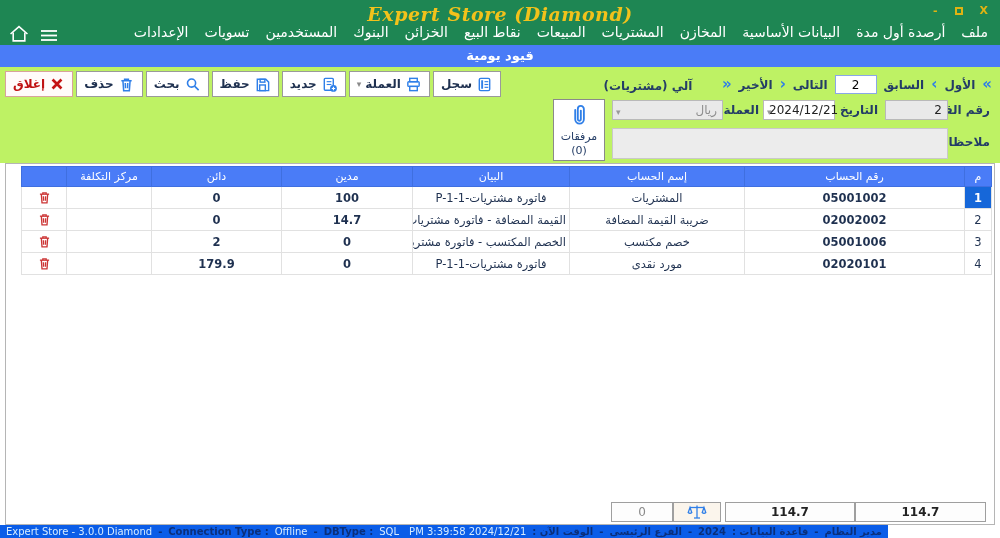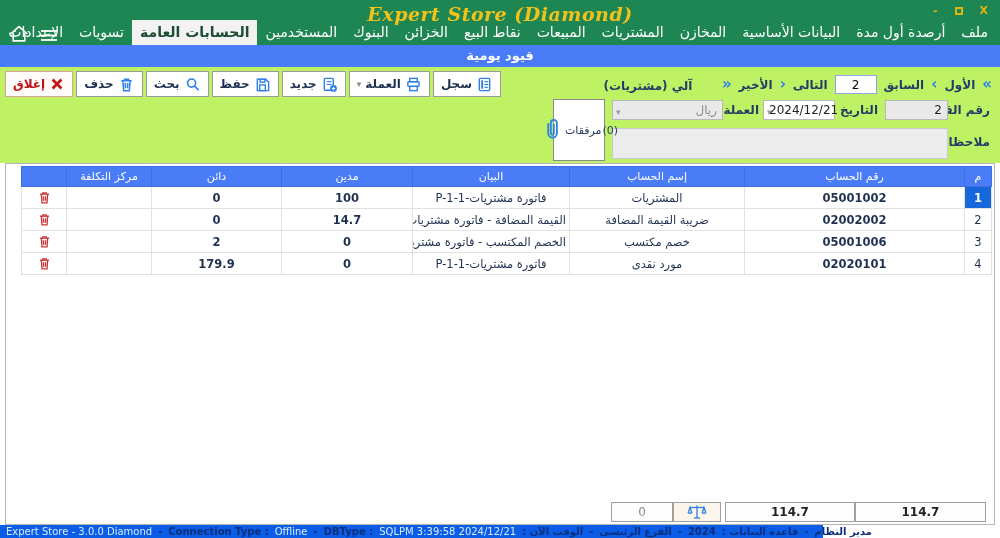--- a/index.html
+++ b/index.html
@@ -39,21 +39,21 @@
     font-family:inherit; padding:0; background:#fff; }
   .mode-label { position:absolute; right:302px; top:12px; width:100px; text-align:center;
     font-size:12px; color:#243d66; font-weight:600; }
   
   .fld-label { position:absolute; font-size:12px; color:#243d66; font-weight:600; line-height:20px; }
   .fld-box { position:absolute; height:20px; border:1px solid #b9b9b9; background:#e9e9e9;
     font-size:12px; color:#222; line-height:18px; padding:0 5px; }
   .fld-white { background:#fff; text-align:center; }
   .combo-arrow { position:absolute; left:3px; top:2px; color:#9a9a9a; font-size:9px; }
   .attach-btn { position:absolute; left:553px; top:32px; width:52px; height:62px; background:#fff;
-    border:1px solid #8a8a8a; display:flex; flex-direction:row; align-items:center;
+    border:1px solid #8a8a8a; display:flex; flex-direction:column; align-items:center;
     justify-content:center; gap:1px; font-size:11px; color:#243d66; cursor:pointer; }
   
   .gridpanel { position:absolute; top:163px; left:5px; width:990px; height:362px; background:#fff;
     border:1px solid #b5b5b5; }
   table.grid { direction:rtl; border-collapse:collapse; table-layout:fixed; width:970px;
     position:absolute; top:2px; right:2px; }
   table.grid th { background:#4a7cf7; color:#fff; font-weight:normal; font-size:11px; height:20px;
     border:1px solid #3f6fe0; padding:0 2px; overflow:hidden; white-space:nowrap; }
   table.grid td { height:22px; border:1px solid #e1e1e1; font-size:11.5px; text-align:center;
     background:#fff; color:#1f3150; padding:0 3px; overflow:hidden; white-space:nowrap; }
@@ -63,21 +63,21 @@
   td.trash-cell { cursor:pointer; }
   
   .totalsrow { position:absolute; bottom:2px; right:8px; height:20px; display:flex; direction:rtl; }
   .tcell { border:1px solid #9f9f9f; background:#fdfdfd; height:20px; line-height:18px;
     text-align:center; font-size:12px; color:#222; }
   .tcell.bold { font-weight:bold; }
   .balance-btn { width:48px; margin-right:4px; background:#fbf5ec; display:flex; align-items:center;
     justify-content:center; cursor:pointer; }
   .zero-box { width:62px; color:#8a8a8a; }
   
-  .statusbar { position:absolute; bottom:0; left:0; width:823px; height:13px; background:#0b5de8;
+  .statusbar { position:absolute; bottom:0; left:0; width:888px; height:13px; background:#0b5de8;
     display:flex; justify-content:space-between; align-items:center; padding:0 6px; font-size:10px;
     line-height:13px; white-space:nowrap; }
   .sb-left { display:flex; gap:6px; direction:ltr; }
   .sb-right { display:flex; gap:6px; direction:rtl; }
   .sb-light { color:#d6ecff; }
   .sb-dark { color:#0a2f7a; font-weight:bold; }
   .sb-link { cursor:pointer; }
   svg { display:block; }
 </style>
 </head>
@@ -109,21 +109,20 @@
     <span class="menu-item">ملف</span>
     <span class="menu-item">أرصدة أول مدة</span>
     <span class="menu-item">البيانات الأساسية</span>
     <span class="menu-item">المخازن</span>
     <span class="menu-item">المشتريات</span>
     <span class="menu-item">المبيعات</span>
     <span class="menu-item">نقاط البيع</span>
     <span class="menu-item">الخزائن</span>
     <span class="menu-item">البنوك</span>
     <span class="menu-item">المستخدمين</span>
-    <span class="menu-item active">الحسابات العامة</span>
     <span class="menu-item">تسويات</span>
     <span class="menu-item">الإعدادات</span>
   </div>
 </div>
 
 <div class="pagebar">قيود يومية</div>
 
 <div class="workarea">
 
   <div class="toolbar">

